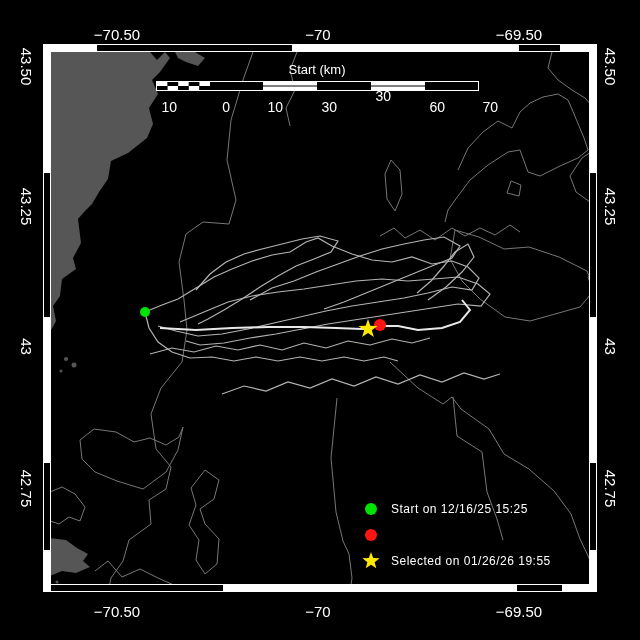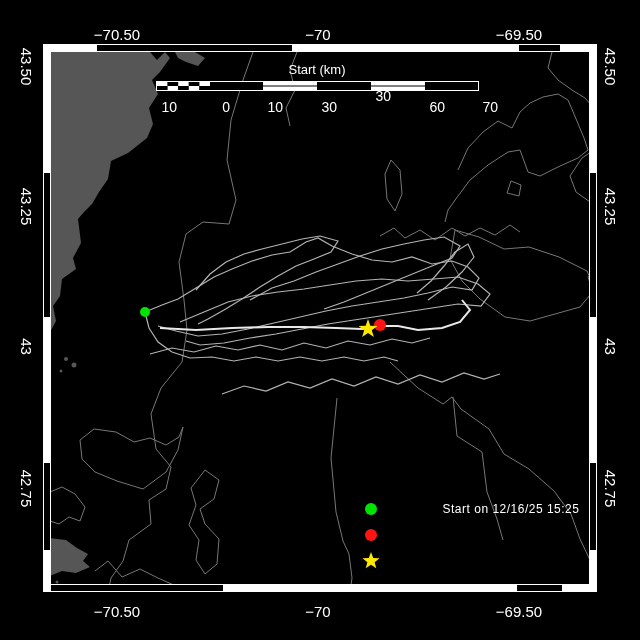--- a/index.html
+++ b/index.html
@@ -4,21 +4,21 @@
 <style>
   html,body{margin:0;padding:0;background:#000;}
   #stage{position:relative;width:640px;height:640px;background:#000;overflow:hidden;
          font-family:Liberation Sans, sans-serif;color:#fff;}
   #map-svg{position:absolute;left:0;top:0;}
   .lbl{position:absolute;color:#fff;white-space:pre;}
   .ax{width:80px;text-align:center;font-size:15px;}
   .rot{width:80px;text-align:center;font-size:15px;transform:rotate(90deg);transform-origin:center;}
   .sc{width:40px;text-align:right;font-size:14px;}
   .sct{width:120px;text-align:center;font-size:13px;}
-  .leg{width:240px;text-align:center;font-size:12px;letter-spacing:.5px;}
+  .leg{width:240px;text-align:left;font-size:12px;letter-spacing:.5px;}
 </style>
 </head>
 <body>
 
 <div id="stage">
   <svg id="map-svg" width="640" height="640">
       <defs>
         <clipPath id="mapclip">
           <rect x="51" y="52" width="538" height="532"></rect>
         </clipPath>
@@ -131,13 +131,14 @@
   <div class="lbl sct" style="left:257px;top:62px">Start (km)</div>
   <div class="lbl sc" style="left:137px;top:99px">10</div>
   <div class="lbl sc" style="left:190px;top:99px">0</div>
   <div class="lbl sc" style="left:243px;top:99px">10</div>
   <div class="lbl sc" style="left:297px;top:99px">30</div>
   <div class="lbl sc" style="left:351px;top:88px">30</div>
   <div class="lbl sc" style="left:405px;top:99px">60</div>
   <div class="lbl sc" style="left:458px;top:99px">70</div>
 
   <div class="lbl leg" style="left:391px;top:502px">Start on 12/16/25 15:25</div>
+  <div class="lbl leg" style="left:391px;top:554px">Selected on 01/26/26 19:55</div>
 </div>
 
 </body></html>

